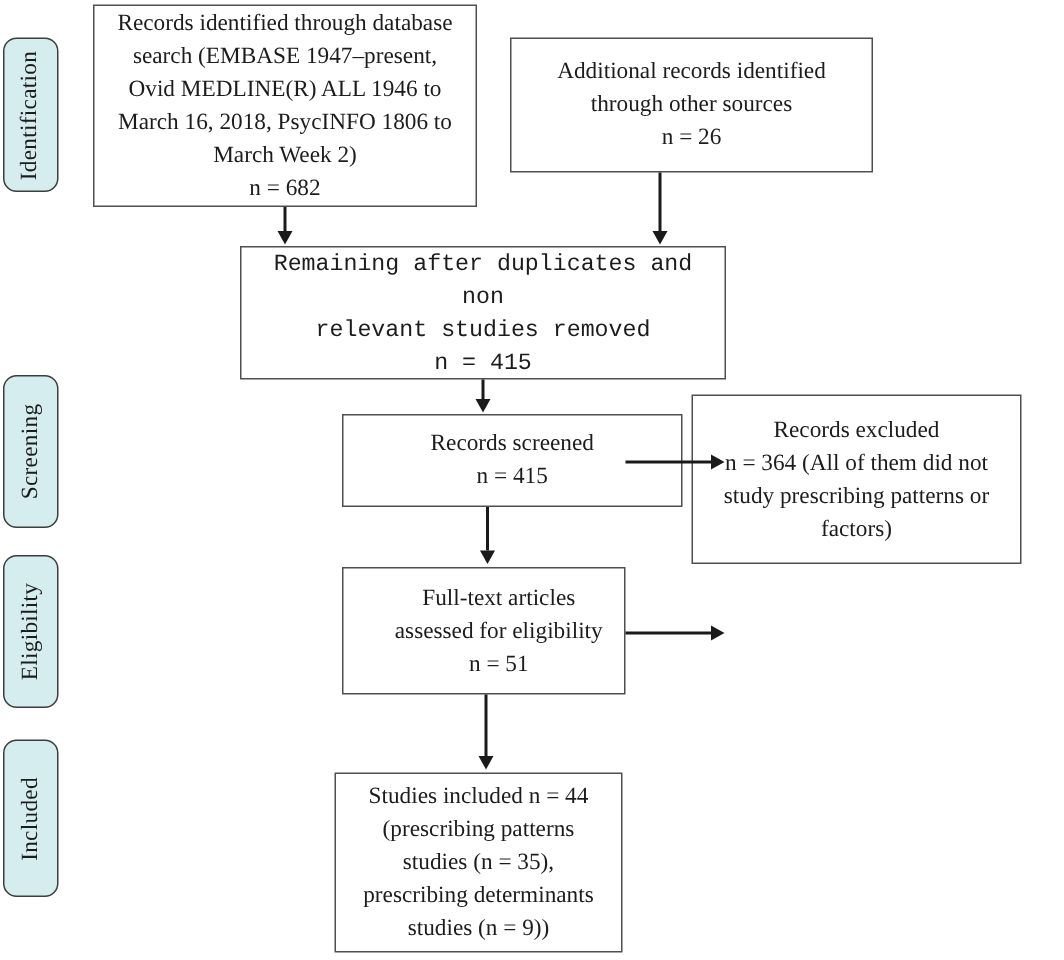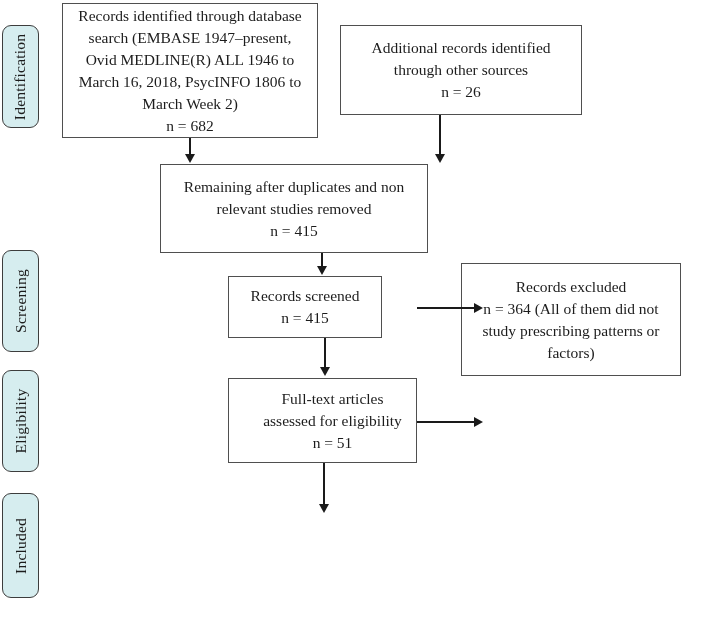--- a/index.html
+++ b/index.html
@@ -58,22 +58,22 @@
     text-align: center;
   }
   .box-text {
     white-space: pre-line;
     font-size: 15.5px;
     line-height: 22px;
     padding: 0 4px;
   }
   #box-database-search   { left: 62px;  top: 3px;   width: 256px; height: 135px; }
   #box-other-sources     { left: 340px; top: 25px;  width: 242px; height: 90px; text-align: center;  }
-  #box-after-duplicates  { left: 160px; top: 164px; width: 268px; height: 89px;  }
-  #box-records-screened  { left: 228px; top: 276px; width: 154px; height: 62px;  }
+  #box-after-duplicates  { left: 160px; top: 164px; width: 324px; height: 89px; font-family: Liberation Mono, monospace;  }
+  #box-records-screened  { left: 228px; top: 276px; width: 227px; height: 62px;  }
   #box-records-excluded  { left: 461px; top: 263px; width: 220px; height: 113px; }
   #box-conference-posters{ left: 483px; top: 374.5px; width: 220px; height: 95.5px; }
   #box-full-text         { left: 228px; top: 378px; width: 189px; height: 85px; padding-left: 20px;  }
   #box-studies-included  { left: 223px; top: 515px; width: 192px; height: 120px; }
 
   
   .arrow-down {
     position: absolute;
     width: 1.5px;
     background: var(--arrow-color);
@@ -157,20 +157,27 @@
     <div class="box-text">Records excluded
 n = 364 (All of them did not
 study prescribing patterns or
 factors)</div>
   </div>
   <div class="box" id="box-full-text">
     <div class="box-text">Full-text articles
 assessed for eligibility
 n = 51</div>
   </div>
+  <div class="box" id="box-studies-included">
+    <div class="box-text">Studies included n = 44
+(prescribing patterns
+studies (n = 35),
+prescribing determinants
+studies (n = 9))</div>
+  </div>
 
   <div class="arrow-down" id="arrow-db-to-remaining"></div>
   <div class="arrow-down" id="arrow-other-to-remaining"></div>
   <div class="arrow-down" id="arrow-remaining-to-screened"></div>
   <div class="arrow-right" id="arrow-screened-to-excluded"></div>
   <div class="arrow-down" id="arrow-screened-to-fulltext"></div>
   <div class="arrow-right" id="arrow-fulltext-to-posters"></div>
   <div class="arrow-down" id="arrow-fulltext-to-included"></div>
 
 </div>

